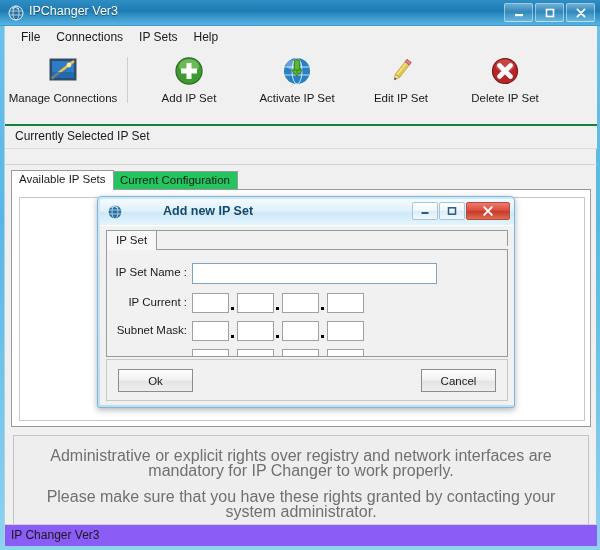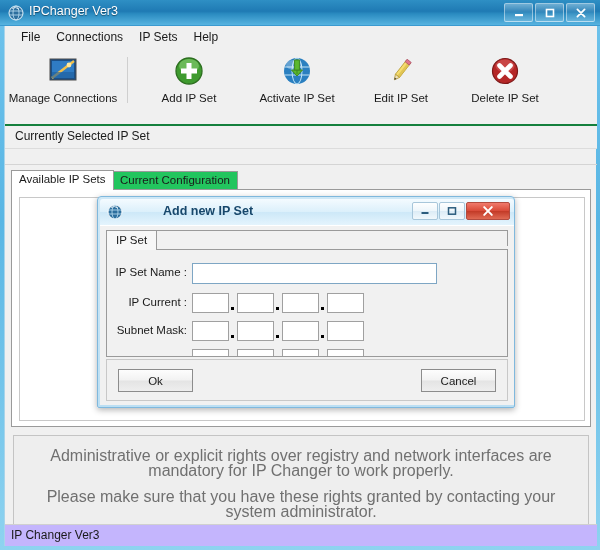--- a/index.html
+++ b/index.html
@@ -162,21 +162,21 @@
   .info-line {
     font-size: 16px; color: #707070;
     text-align: center; line-height: 15px;
   }
   .info-gap { height: 11px; }
 
   
   .statusbar {
     position: absolute; left: 0; top: 498px;
     width: 592px; height: 22px;
-    background: #c4b5fd;
+    background: #8b5cf6;
     border-top: 1px solid #d0d0d0;
   }
   .statusbar span {
     position:absolute; left: 6px; top: 3px;
     font-size: 12px; color: #1a1a1a; white-space: nowrap;
   }
 
   
   .dialog {
     position: absolute;

